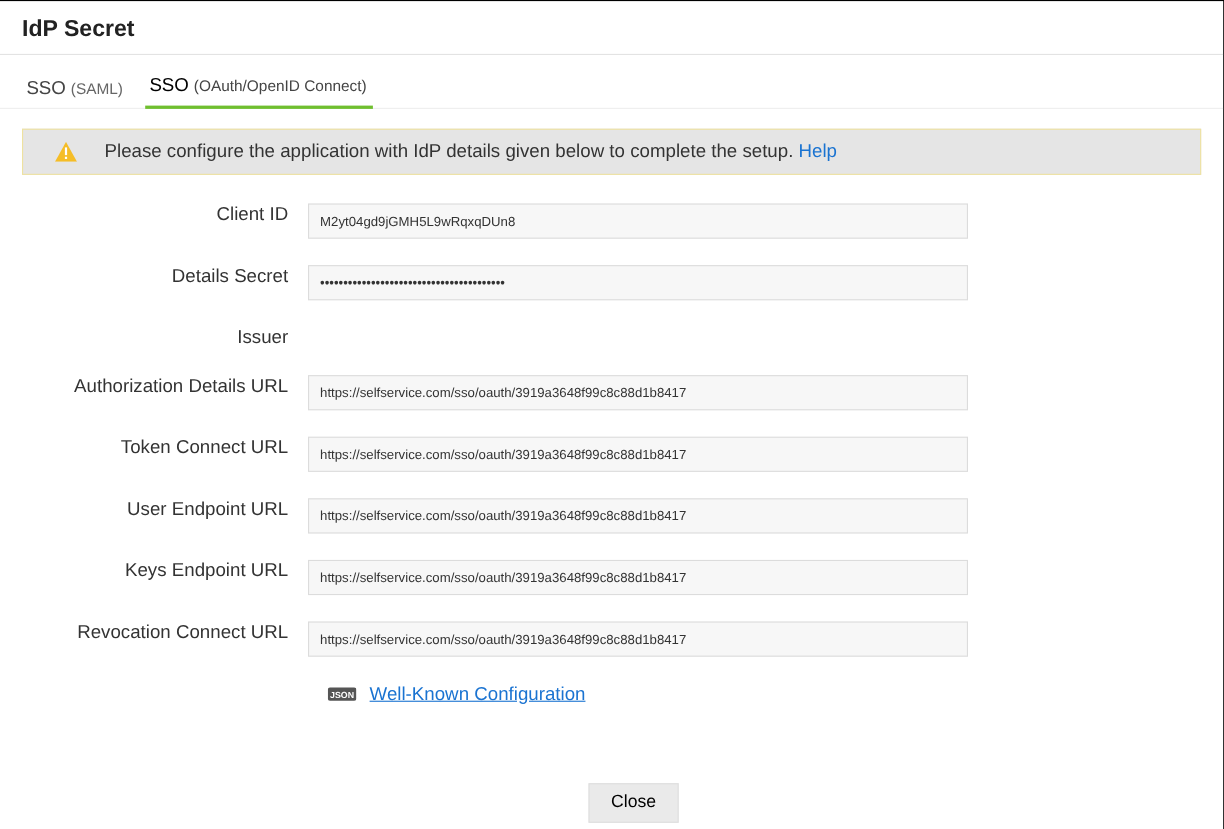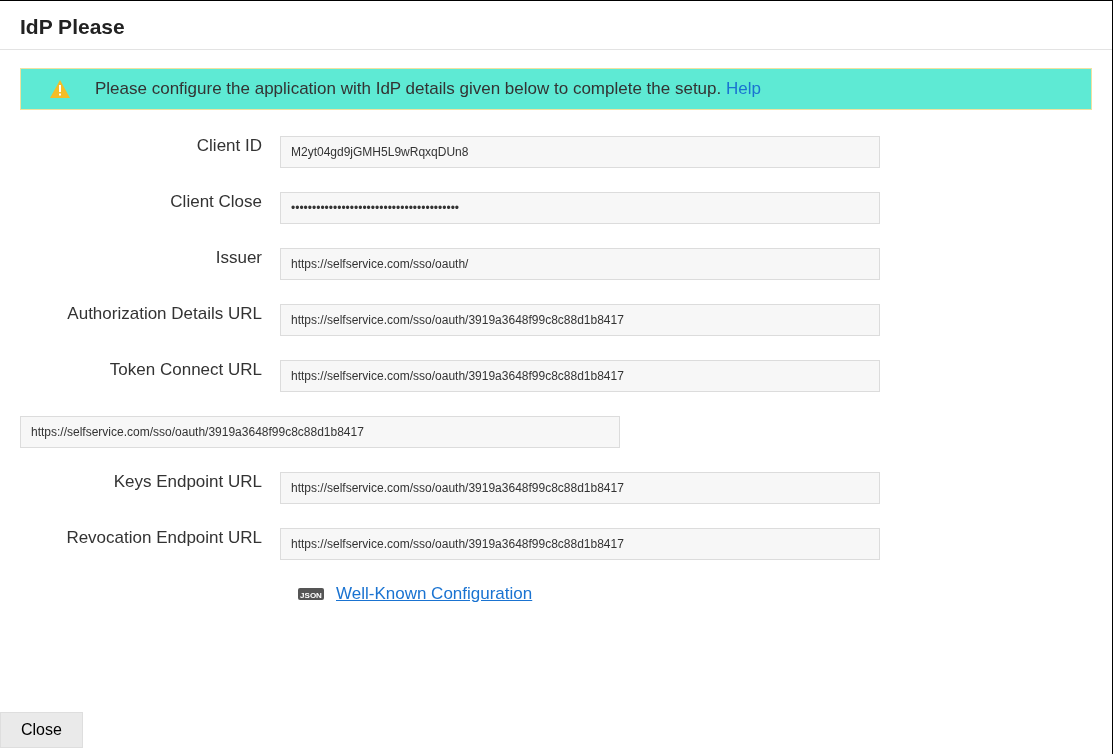--- a/index.html
+++ b/index.html
@@ -47,21 +47,21 @@
   .tab.active .main { color: #000; }
   .tab.active .sub  { color: #444; }
   .tab.active {
     border-bottom: 3px solid #6fbf2f;
     margin-bottom: -1px;
   }
   .content {
     padding: 18px 20px 0 20px;
   }
   .alert {
-    background: #5eead4;
+    background: #e5e5e5;
     border: 1px solid #eee2a0;
     display: flex;
     align-items: center;
     padding: 10px 14px 10px 22px;
     gap: 18px;
     margin-bottom: 26px;
   }
   .alert .warn-icon {
     position: relative;
     width: 34px;
@@ -113,39 +113,50 @@
     display: inline-flex;
     align-items: flex-end;
     justify-content: center;
   }
 
   .footer {
     position: absolute;
     bottom: 6px;
     left: 0; right: 0;
     display: flex;
-    justify-content: flex-start;
+    justify-content: center;
+    padding-left: 40px;
   }
   .close-btn {
     background: #eaeaea;
     border: 1px solid #dedede;
     padding: 8px 20px;
     font-size: 16px;
     cursor: pointer;
     font-family: inherit;
   }
 </style>
 </head>
 <body>
 
 <div class="window">
 
-  <div class="header-title">IdP Please</div>
+  <div class="header-title">IdP Secret</div>
   <hr class="hr1">
 
+  <div class="tabs">
+    <div class="tab">
+      <span class="main">SSO</span>
+      <span class="sub">(SAML)</span>
+    </div>
+    <div class="tab active">
+      <span class="main">SSO</span>
+      <span class="sub">(OAuth/OpenID Connect)</span>
+    </div>
+  </div>
 
   <div class="content">
 
     <div class="alert">
       <span class="warn-icon">
         <svg width="20" height="18" viewBox="0 0 20 18">
           <path d="M10 0 L20 18 L0 18 Z" fill="#f5bd27"></path>
           <rect x="9" y="5" width="2" height="7" fill="#fff"></rect>
           <rect x="9" y="13.5" width="2" height="2" fill="#fff"></rect>
         </svg>
@@ -156,50 +167,50 @@
     </div>
 
     <div class="form-area">
 
       <div class="row">
         <div class="lbl">Client ID</div>
         <input type="text" readonly="" value="M2yt04gd9jGMH5L9wRqxqDUn8" style="">
       </div>
 
       <div class="row">
-        <div class="lbl">Client Close</div>
+        <div class="lbl">Details Secret</div>
         <input type="text" readonly="" value="••••••••••••••••••••••••••••••••••••••••" style="">
       </div>
 
       <div class="row">
         <div class="lbl">Issuer</div>
-        <input type="text" readonly="" value="https://selfservice.com/sso/oauth/" style="">
       </div>
 
       <div class="row">
         <div class="lbl">Authorization Details URL</div>
         <input type="text" readonly="" value="https://selfservice.com/sso/oauth/3919a3648f99c8c88d1b8417" style="">
       </div>
 
       <div class="row">
         <div class="lbl">Token Connect URL</div>
         <input type="text" readonly="" value="https://selfservice.com/sso/oauth/3919a3648f99c8c88d1b8417" style="">
       </div>
 
       <div class="row">
+        <div class="lbl">User Endpoint URL</div>
         <input type="text" readonly="" value="https://selfservice.com/sso/oauth/3919a3648f99c8c88d1b8417" style="">
       </div>
 
       <div class="row">
         <div class="lbl">Keys Endpoint URL</div>
         <input type="text" readonly="" value="https://selfservice.com/sso/oauth/3919a3648f99c8c88d1b8417" style="">
       </div>
 
       <div class="row">
-        <div class="lbl">Revocation Endpoint URL</div>
+        <div class="lbl">Revocation Connect URL</div>
         <input type="text" readonly="" value="https://selfservice.com/sso/oauth/3919a3648f99c8c88d1b8417" style="">
       </div>
 
       <div class="link-row">
         <span class="json-icon">
           <svg width="26" height="18" viewBox="0 0 26 18">
             <rect x="0" y="3" width="26" height="12" rx="2" fill="#555"></rect>
             <text x="13" y="12.5" font-size="8" font-family="Arial" font-weight="bold" fill="#fff" text-anchor="middle">JSON</text>
           </svg>
         </span>

